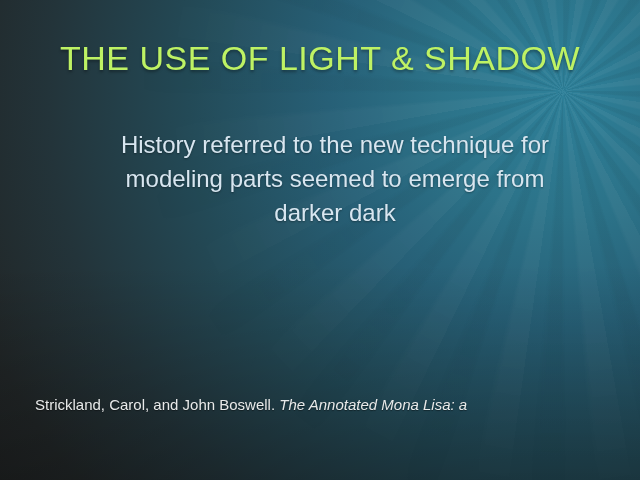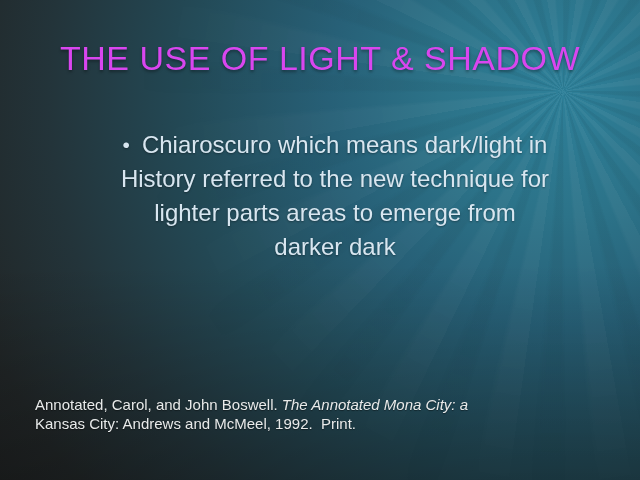--- a/index.html
+++ b/index.html
@@ -46,21 +46,21 @@
     position: absolute;
     top: 38px;
     left: 0;
     width: 100%;
     margin: 0;
     text-align: center;
     font-size: 34px;
     line-height: 40px;
     font-weight: 400;
     letter-spacing: 0.5px;
-    color: #d946ef;
+    color: #bef264;
     text-shadow: 0 2px 3px rgba(0,0,0,0.35);
   }
   .body-block {
     position: absolute;
     top: 128px;
     left: 95px;
     width: 480px;
     text-align: center;
     font-size: 24px;
     line-height: 34px;
@@ -89,23 +89,21 @@
 </head>
 <body>
 
 <div class="slide">
   <div class="bg-base"></div>
   <div class="bg-rays"></div>
 
   <h1 class="title">THE USE OF LIGHT &amp; SHADOW</h1>
 
   <div class="body-block">
-    <div class="line"><span class="bullet-marker">•</span><span>Chiaroscuro which means dark/light in</span></div>
     <div class="line">History referred to the new technique for</div>
-    <div class="line">lighter parts areas to emerge from</div>
+    <div class="line">modeling parts seemed to emerge from</div>
     <div class="line">darker dark</div>
   </div>
 
   <div class="citation">
-    <div class="cit-line"><span>Annotated, Carol, and John Boswell. </span><span class="it">The Annotated Mona City: a</span></div>
-    <div class="cit-line"><span>Kansas City: Andrews and McMeel, 1992.  Print.</span><span class="it"></span></div>
+    <div class="cit-line"><span>Strickland, Carol, and John Boswell. </span><span class="it">The Annotated Mona Lisa: a</span></div>
   </div>
 </div>
 
 </body></html>

